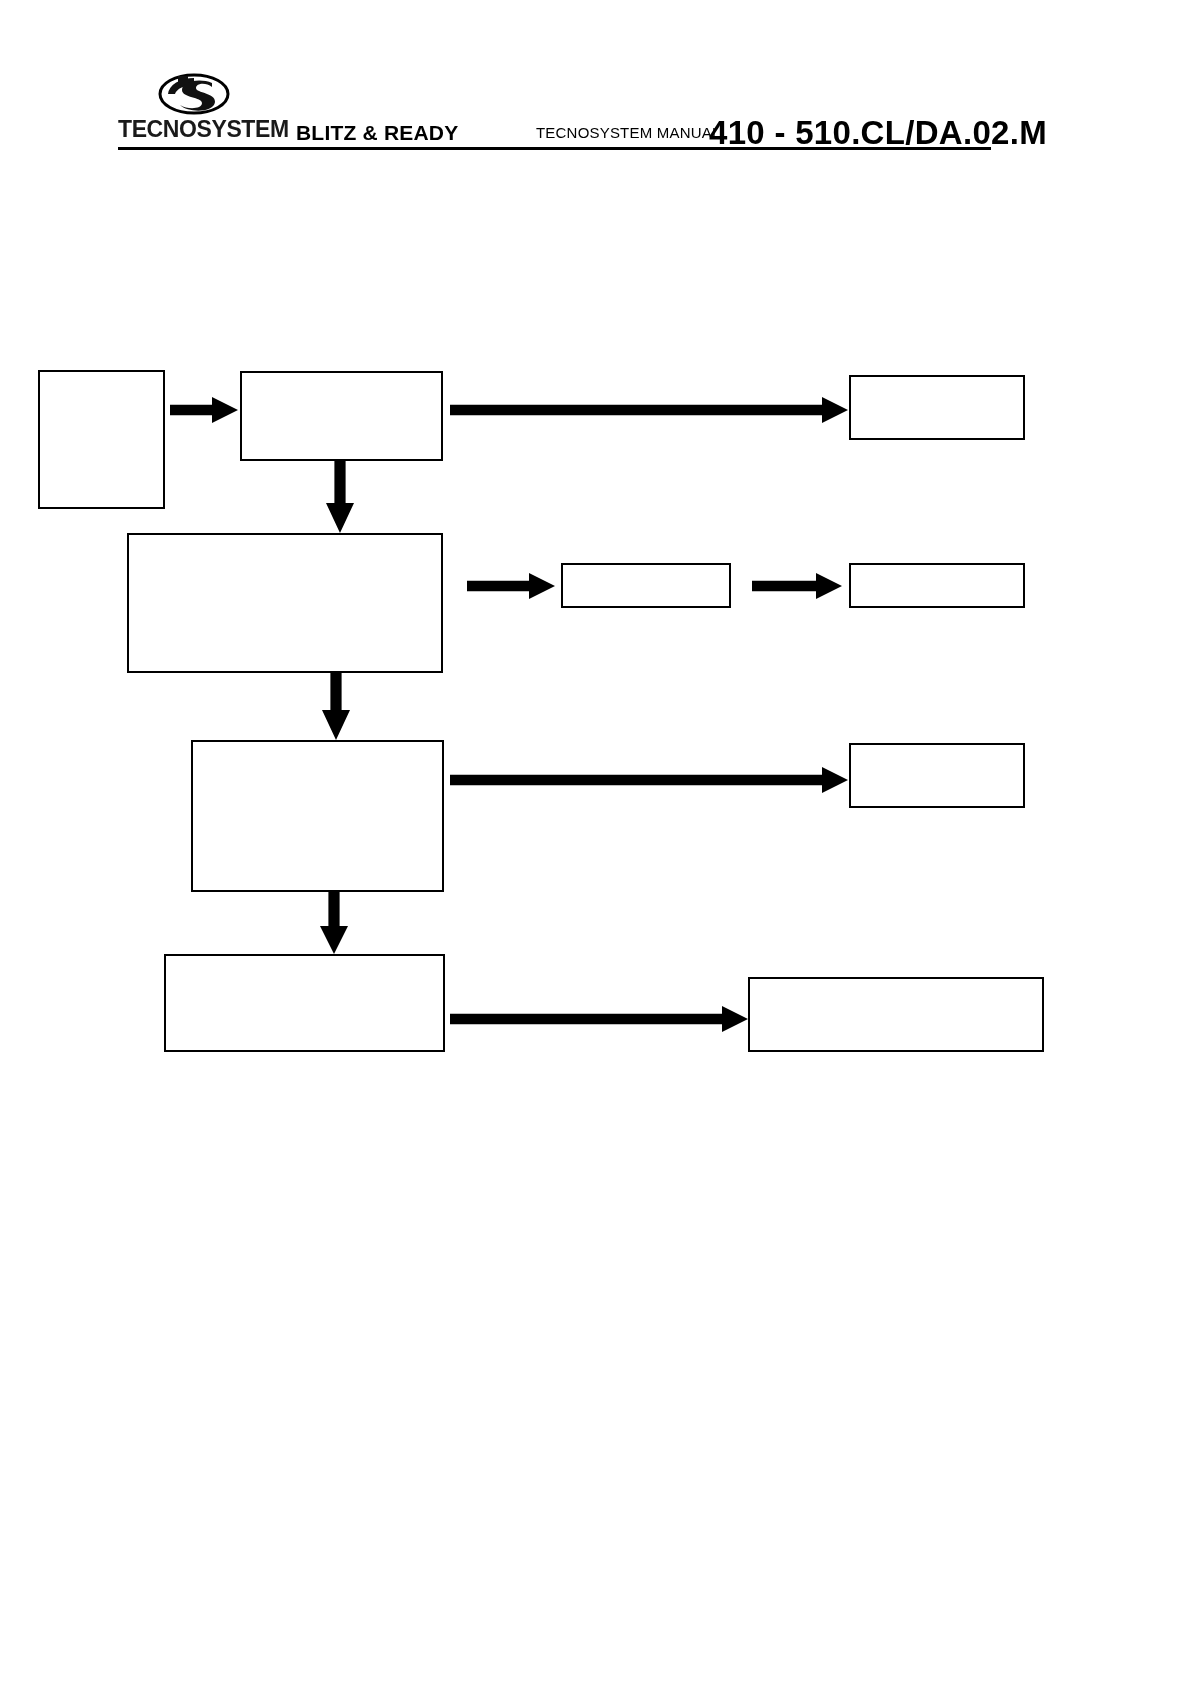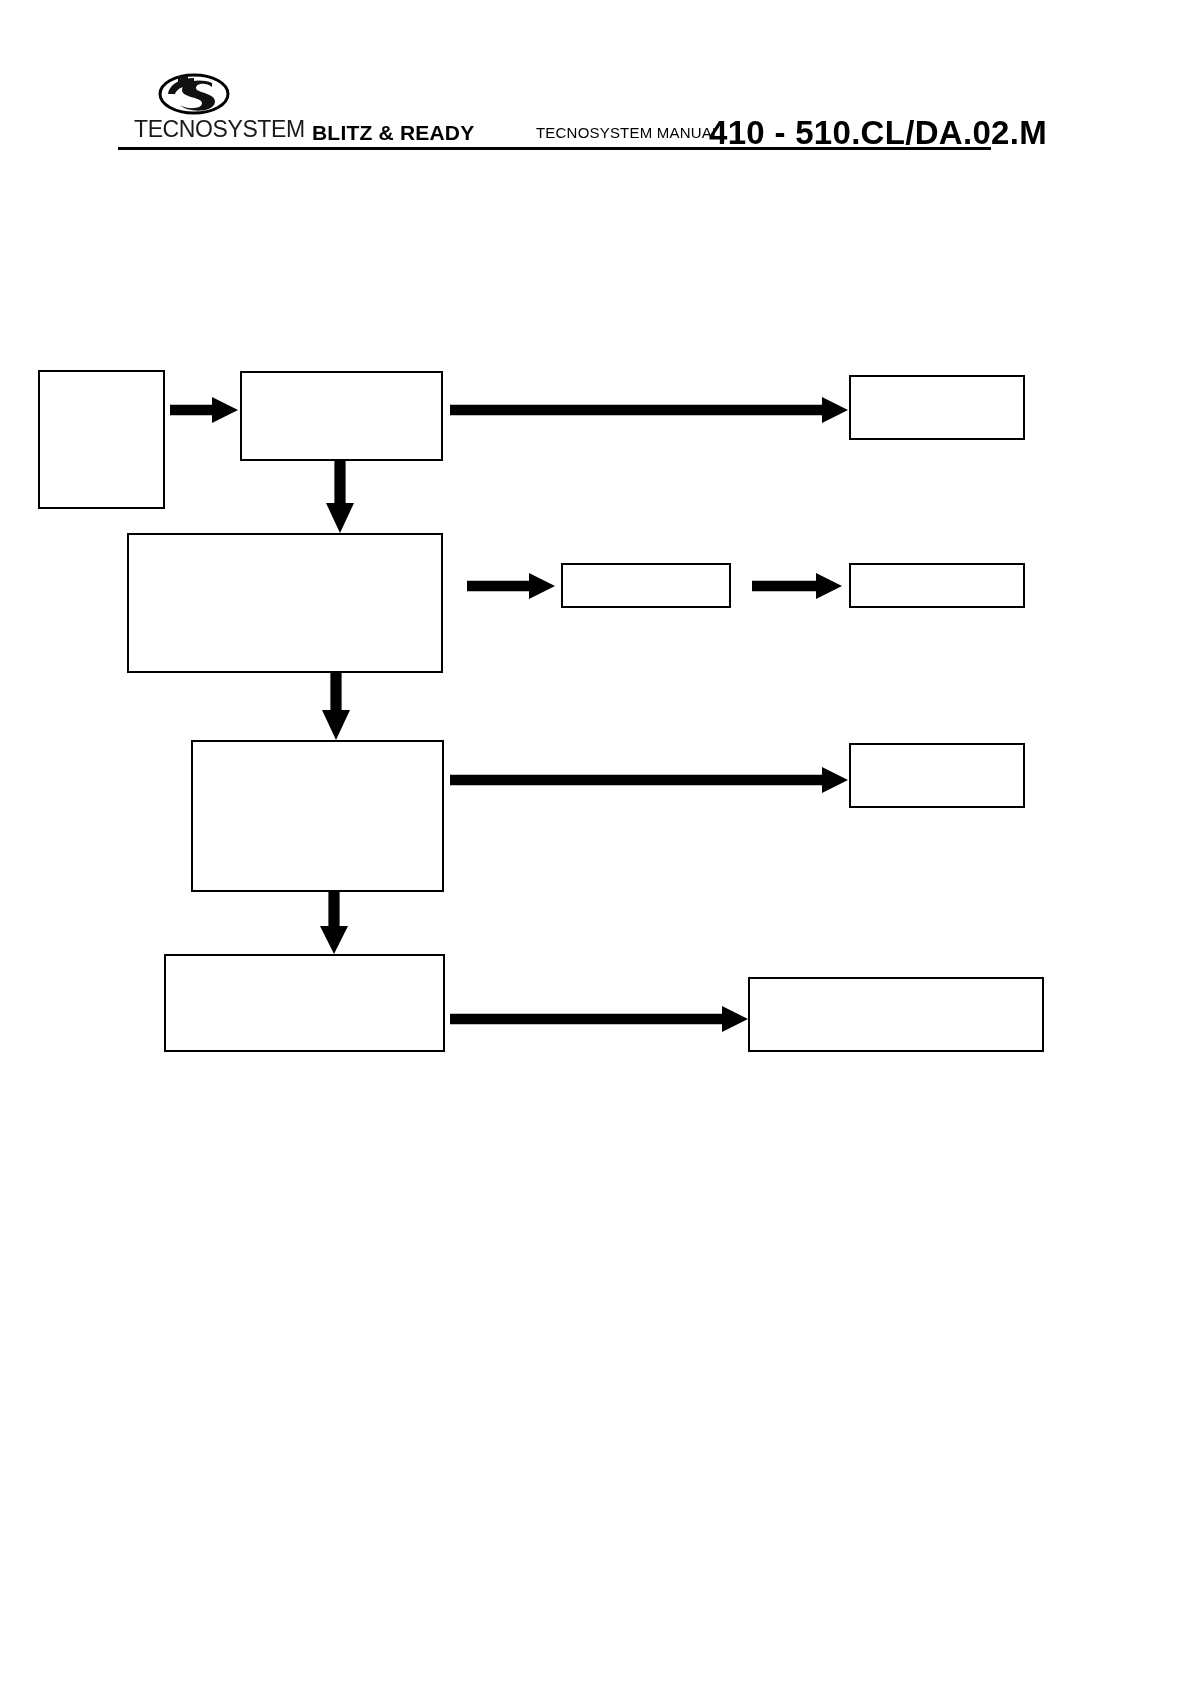--- a/index.html
+++ b/index.html
@@ -37,34 +37,34 @@
   }
   #logo-mark {
     position: absolute;
     left: 36px;
     top: 0px;
     width: 76px;
     height: 44px;
   }
   #logo-wordmark {
     position: absolute;
-    left: 16px;
+    left: 0px;
     top: 44px;
     width: 175px;
     font-family: "Liberation Sans", sans-serif;
     font-size: 23px;
-    font-weight: 400;
+    font-weight: 700;
     letter-spacing: -0.4px;
     line-height: 26px;
     white-space: nowrap;
     color: #1a1a1a;
   }
   #brand-title {
     position: absolute;
-    left: 312px;
+    left: 296px;
     top: 121px;
     font-size: 21px;
     font-weight: bold;
     letter-spacing: 0.2px;
     white-space: nowrap;
   }
   #manual-label {
     position: absolute;
     left: 536px;
     top: 124px;

